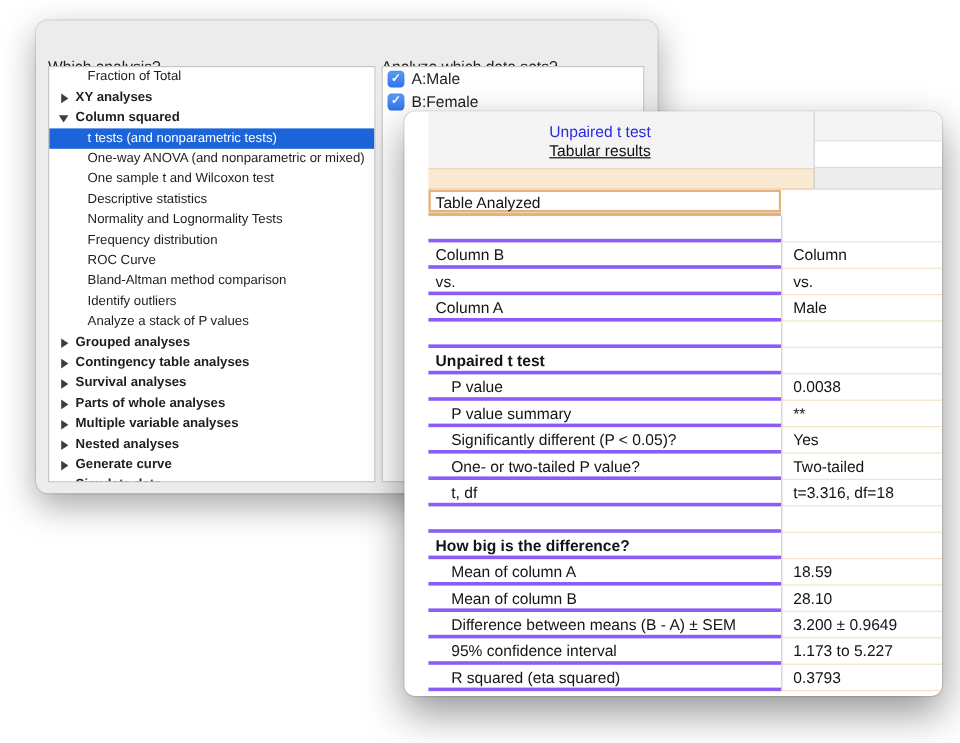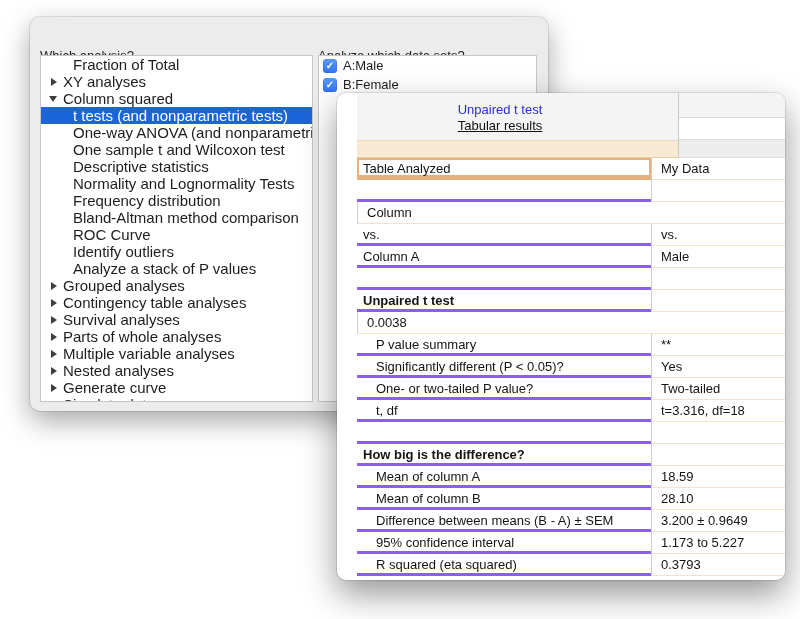--- a/index.html
+++ b/index.html
@@ -25,25 +25,25 @@
 
   .listbox {
     position:absolute; top:38px; height:347px; background:#ffffff;
     border:1px solid #c6c6c6; box-sizing:border-box; overflow:hidden;
   }
   .analysis-list { left:10px;  width:273px; }
   .datasets-list { left:288px; width:219px; }
 
   .aitem {
     height:17px; line-height:17px; display:flex; align-items:center;
-    padding-left:8px; font-size:15px; color:#1d1d1f;
+    padding-left:8px; font-size:11px; color:#1d1d1f;
     white-space:nowrap; overflow:hidden; cursor:default;
   }
   .aitem.child { padding-left:32px; }
-  .aitem.boldi .alabel { font-weight:400; }
+  .aitem.boldi .alabel { font-weight:700; }
   .aitem.sel { background:#1c64d9; }
   .aitem.sel .alabel { color:#ffffff; }
   .tri { width:11px; height:11px; position:relative; flex:none; margin-right:3px; }
   .tri.tri-r::before {
     content:""; position:absolute; left:2px; top:2px;
     border-left:6px solid #3e3e42; border-top:4px solid transparent; border-bottom:4px solid transparent;
   }
   .tri.tri-d::before {
     content:""; position:absolute; left:0px; top:3px;
     border-top:6px solid #3e3e42; border-left:4px solid transparent; border-right:4px solid transparent;
@@ -143,25 +143,25 @@
       <div class="aitem child">
 
         <span class="alabel">Normality and Lognormality Tests</span>
       </div>
       <div class="aitem child">
 
         <span class="alabel">Frequency distribution</span>
       </div>
       <div class="aitem child">
 
+        <span class="alabel">ROC Curve</span>
+      </div>
+      <div class="aitem child">
+
         <span class="alabel">Bland-Altman method comparison</span>
-      </div>
-      <div class="aitem child">
-
-        <span class="alabel">ROC Curve</span>
       </div>
       <div class="aitem child">
 
         <span class="alabel">Identify outliers</span>
       </div>
       <div class="aitem child">
 
         <span class="alabel">Analyze a stack of P values</span>
       </div>
       <div class="aitem boldi">
@@ -230,46 +230,47 @@
   </div>
 
   <div class="strip">
     <div class="strip-l"></div>
     <div class="strip-r"></div>
   </div>
 
   <div>
     <div class="trow sel">
         <div class="tcell-l">Table Analyzed</div>
-        <div class="tcell-r">My Data</div>
       </div>
       <div class="trow">
         <div class="tcell-l"></div>
         <div class="tcell-r"></div>
       </div>
       <div class="trow">
+        <div class="tcell-l">Column B</div>
         <div class="tcell-r">Column</div>
       </div>
       <div class="trow">
         <div class="tcell-l">vs.</div>
         <div class="tcell-r">vs.</div>
       </div>
       <div class="trow">
         <div class="tcell-l">Column A</div>
         <div class="tcell-r">Male</div>
       </div>
       <div class="trow">
         <div class="tcell-l"></div>
         <div class="tcell-r"></div>
       </div>
       <div class="trow boldrow">
         <div class="tcell-l">Unpaired t test</div>
         <div class="tcell-r"></div>
       </div>
       <div class="trow ind">
+        <div class="tcell-l">P value</div>
         <div class="tcell-r">0.0038</div>
       </div>
       <div class="trow ind">
         <div class="tcell-l">P value summary</div>
         <div class="tcell-r">**</div>
       </div>
       <div class="trow ind">
         <div class="tcell-l">Significantly different (P &lt; 0.05)?</div>
         <div class="tcell-r">Yes</div>
       </div>

